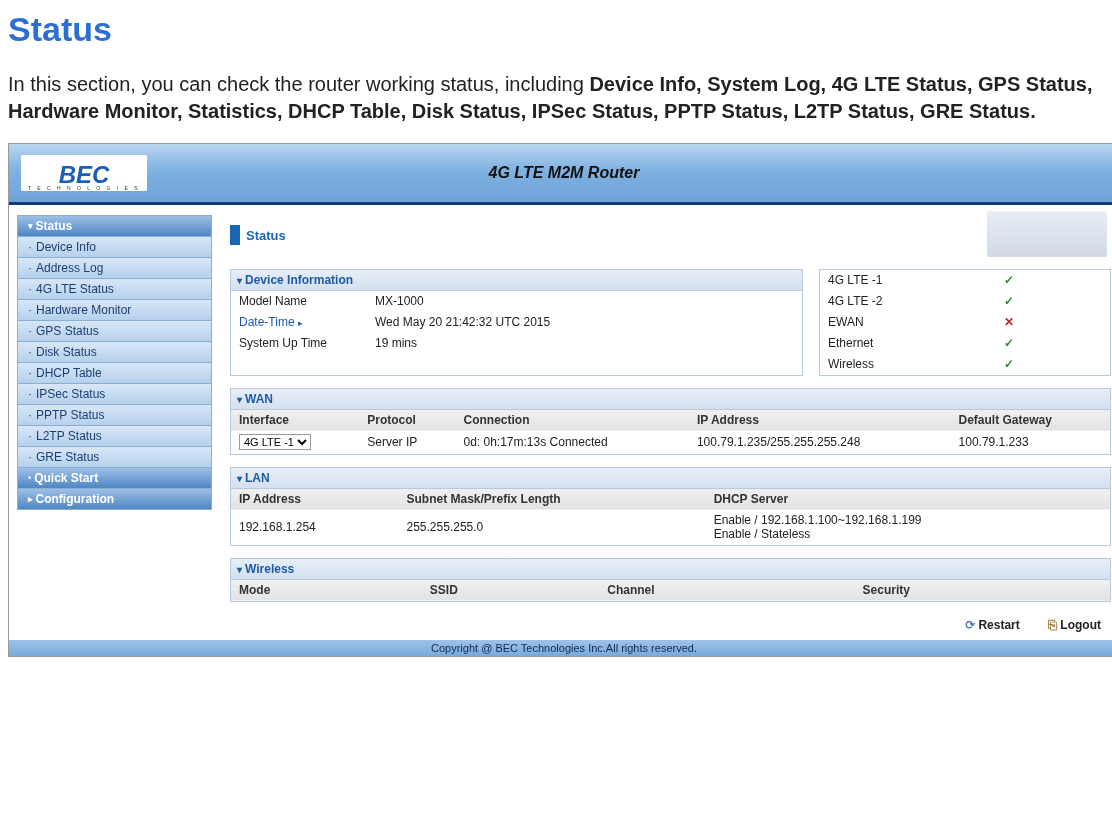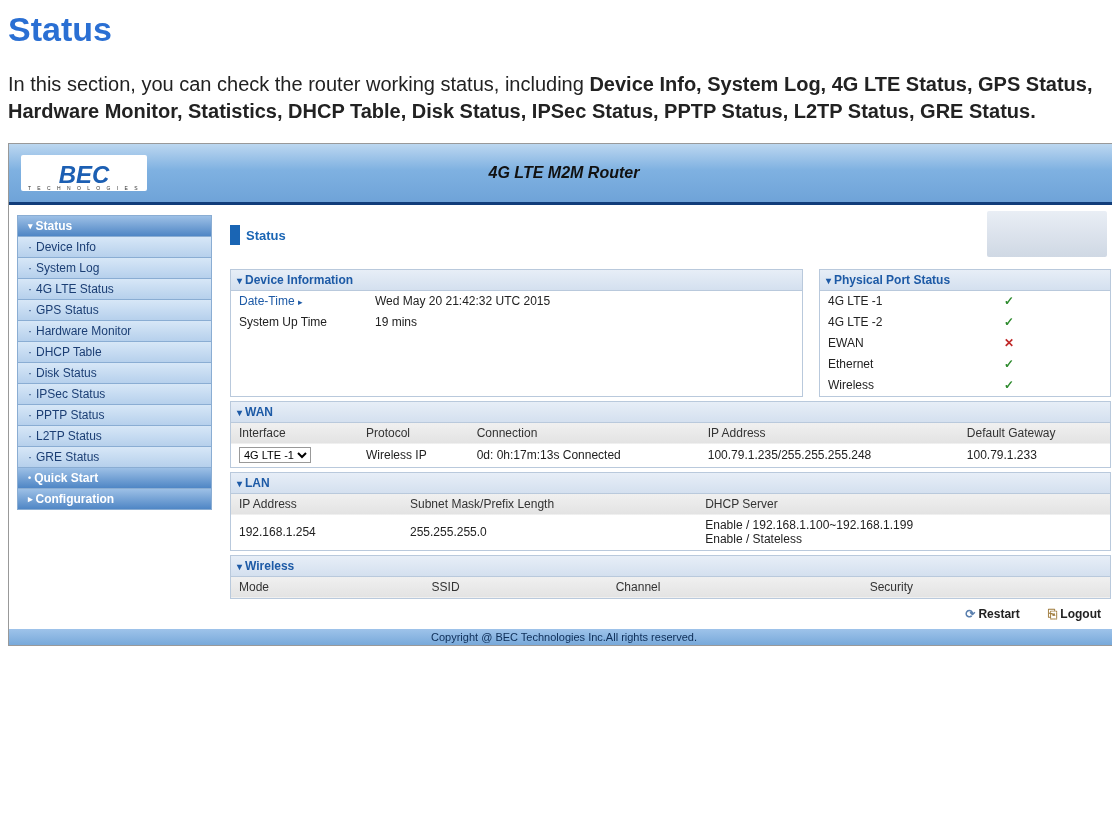--- a/index.html
+++ b/index.html
@@ -130,21 +130,21 @@
     right: 4px;
     top: -4px;
     width: 120px;
     height: 46px;
     background: linear-gradient(#e9eef5, #cfd8e4);
     border-radius: 2px;
   }
 
   .panel {
     border: 1px solid #b9c9dc;
-    margin-bottom: 4px;
+    margin-bottom: 12px;
     background: #fff;
   }
   .panel-head {
     background: linear-gradient(#e7eef7, #d4e0ef);
     color: #1d5aa6;
     font-weight: bold;
     font-size: 12px;
     padding: 3px 6px;
     border-bottom: 1px solid #b9c9dc;
   }
@@ -163,21 +163,21 @@
   .dev-table td:first-child { width: 120px; }
   .dev-link { color: #1d5aa6; cursor: pointer; }
   .dev-link .tiny-caret { font-size: 9px; color: #1d5aa6; }
 
   .port-row td:first-child { width: 160px; }
   .check { color: #2e8b2e; font-weight: bold; }
   .cross { color: #c02828; font-weight: bold; }
 
   .hdr-row th {
     background: linear-gradient(#f0f0f0, #e3e3e3);
-    font-weight: normal;
+    font-weight: bold;
     color: #333;
     border-bottom: 1px solid #cfcfcf;
   }
 
   select.iface {
     font-size: 11px;
     border: 1px solid #999;
     background: #fff;
   }
 
@@ -227,36 +227,36 @@
   <div class="layout">
     <div class="sidebar">
       <div class="sb-item sb-top">
           <span class="caret">▾</span>
           <span>Status</span>
         </div>
       <div class="sb-item sb-sub">
           <span>Device Info</span>
         </div>
       <div class="sb-item sb-sub">
-          <span>System Log</span>
+          <span>Address Log</span>
         </div>
       <div class="sb-item sb-sub">
           <span>4G LTE Status</span>
         </div>
       <div class="sb-item sb-sub">
+          <span>Hardware Monitor</span>
+        </div>
+      <div class="sb-item sb-sub">
           <span>GPS Status</span>
         </div>
       <div class="sb-item sb-sub">
-          <span>Hardware Monitor</span>
+          <span>Disk Status</span>
         </div>
       <div class="sb-item sb-sub">
           <span>DHCP Table</span>
-        </div>
-      <div class="sb-item sb-sub">
-          <span>Disk Status</span>
         </div>
       <div class="sb-item sb-sub">
           <span>IPSec Status</span>
         </div>
       <div class="sb-item sb-sub">
           <span>PPTP Status</span>
         </div>
       <div class="sb-item sb-sub">
           <span>L2TP Status</span>
         </div>
@@ -278,34 +278,37 @@
         <div class="status-bar"></div>
         <div class="status-title">Status</div>
         <div class="status-img"></div>
       </div>
 
       <div class="two-panels">
         <div class="panel">
           <div class="panel-head"><span class="tri">▾</span><span>Device Information</span></div>
           <table class="grid dev-table">
             <tbody>
+                <tr>
+                  <td>Model Name</td>
+                  <td>MX-1000</td>
+                </tr>
             <tr>
                   <td class="dev-link"><span>Date-Time</span> <span class="tiny-caret">▸</span></td>
                   <td>Wed May 20 21:42:32 UTC 2015</td>
                 </tr>
             <tr>
                   <td>System Up Time</td>
                   <td>19 mins</td>
                 </tr>
           </tbody>
             </table>
         </div>
 
         <div class="panel" style="flex:0 0 290px">
-          <div class="panel-head"><span class="tri">▾</span><span>Physical Port Status</span></div>
           <table class="grid dev-table">
             <tbody>
                 <tr class="port-row">
                   <td>4G LTE -1</td>
                   <td class="check">✓</td>
                 </tr>
             <tr class="port-row">
                   <td>4G LTE -2</td>
                   <td class="check">✓</td>
                 </tr>
@@ -332,21 +335,21 @@
           <tbody>
               <tr class="hdr-row">
             <th>Interface</th>
             <th>Protocol</th>
             <th>Connection</th>
             <th>IP Address</th>
             <th>Default Gateway</th>
           </tr>
           <tr>
             <td><select class="iface"><option>4G LTE -1</option></select></td>
-            <td>Wireless IP</td>
+            <td>Server IP</td>
             <td>0d: 0h:17m:13s Connected</td>
             <td>100.79.1.235/255.255.255.248</td>
             <td>100.79.1.233</td>
           </tr>
         </tbody>
           </table>
       </div>
 
       <div class="panel">
         <div class="panel-head"><span class="tri">▾</span><span>LAN</span></div>

